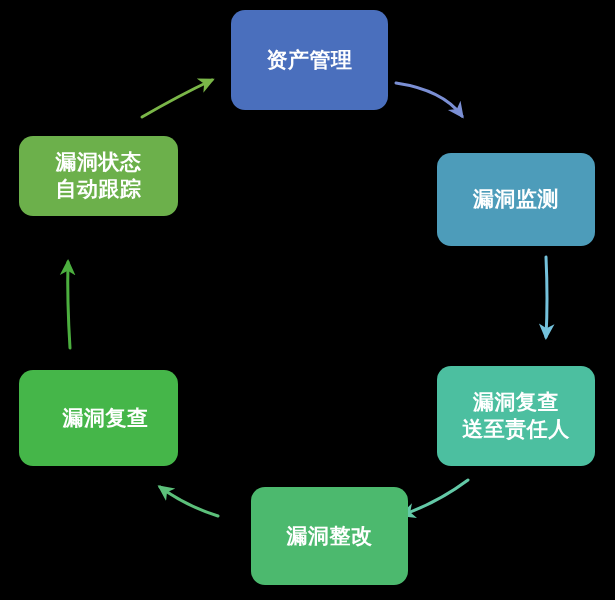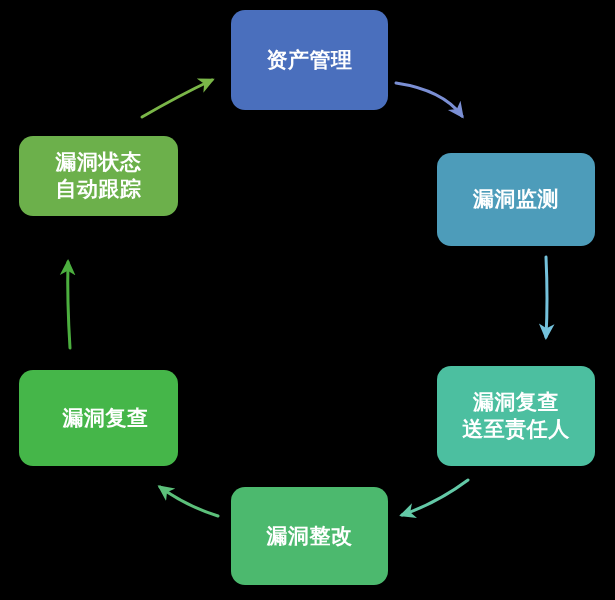--- a/index.html
+++ b/index.html
@@ -87,20 +87,20 @@
     <path d="M 142 117 Q 180 95 212 80" fill="none" stroke="#7ab648" stroke-width="3" stroke-linecap="round" marker-end="url(#head-6)"></path>
   </svg>
 
   <div class="node node-asset" style="background-color: rgb(74, 111, 189);">资产管理</div>
 
   <div class="node node-monitor" style="background-color: rgb(77, 156, 186);">漏洞监测</div>
 
   <div class="node node-dispatch" style="background-color: rgb(76, 191, 160);">漏洞复查
 送至责任人</div>
 
-  <div class="node node-remediate" style="background-color: rgb(76, 185, 110);">漏洞整改</div>
+  <div class="node node-remediate" style="background-color: rgb(76, 185, 110); margin-left: 20px;">漏洞整改</div>
 
   <div class="node node-recheck" style="background-color: rgb(69, 182, 73);">漏洞复查</div>
 
   <div class="node node-track" style="background-color: rgb(108, 176, 75);">漏洞状态
 自动跟踪</div>
 
 </div>
 
 </body></html>

